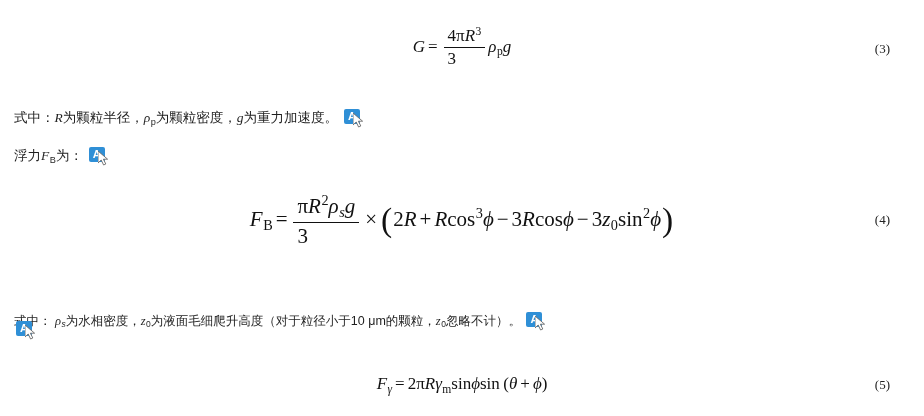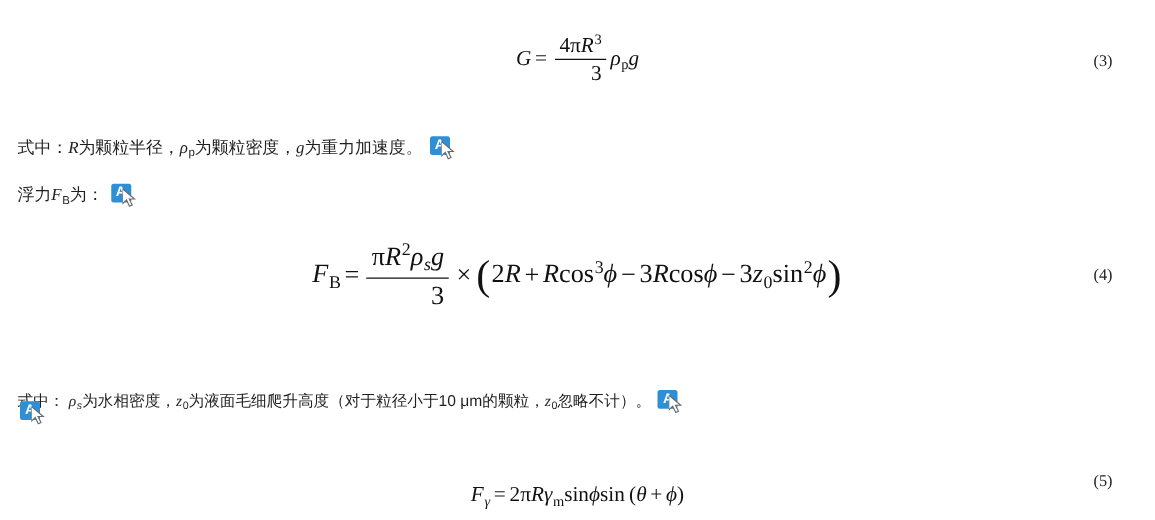--- a/index.html
+++ b/index.html
@@ -64,21 +64,21 @@
   .sub.it { font-style: italic; }
   .sup {
     font-size: 0.68em;
     vertical-align: 0.55em;
     font-style: normal;
     padding-left: 0.5px;
   }
   .frac {
     display: inline-flex;
     flex-direction: column;
-    align-items: flex-end;
+    align-items: flex-start;
     vertical-align: middle;
     margin: 0 3px;
     position: relative;
     top: -0.05em;
   }
   .frac .num {
     padding: 0 4px 1px 4px;
     border-bottom: 1px solid #111;
     line-height: 1.15;
   }
@@ -194,20 +194,20 @@
     <span class="anno-icon">
       <span class="badge">A</span>
       <span class="cursor">
         <svg width="13" height="15" viewBox="0 0 13 15">
             <polygon points="0,0 0,12 3.2,9 5.6,14 7.8,13 5.4,8.2 9.6,8.2" fill="#ffffff" stroke="#6a6a6a" stroke-width="0.9"></polygon>
           </svg>
       </span>
     </span>
   </div>
 
-  <div class="eq-row" style="top: 380px; height: 34px;">
+  <div class="eq-row" style="top: 368px; height: 34px;">
     <span class="eq" style="font-size: 17px;">
       <span class="mi">F</span><span class="sub it">γ</span><span class="mo">=</span><span class="mn">2</span><span class="upr">π</span><span class="mi">R</span><span class="mi">γ</span><span class="sub">m</span><span class="upr">sin</span><span class="mi">ϕ</span><span class="upr">sin</span> <span class="mn">(</span><span class="mi">θ</span><span class="mo">+</span><span class="mi">ϕ</span><span class="mn">)</span>
     </span>
   </div>
   <div class="eq-num" style="top: 377px;">(5)</div>
 
 </div>
 
 </body></html>

